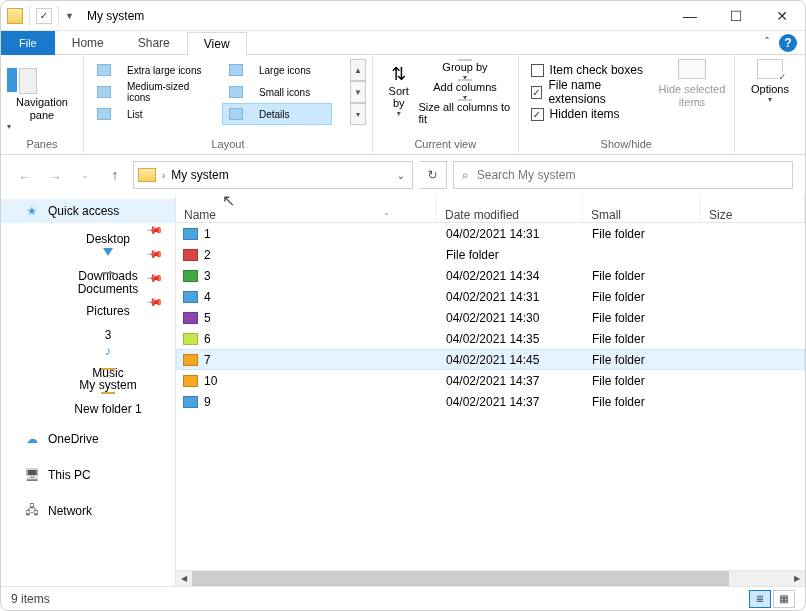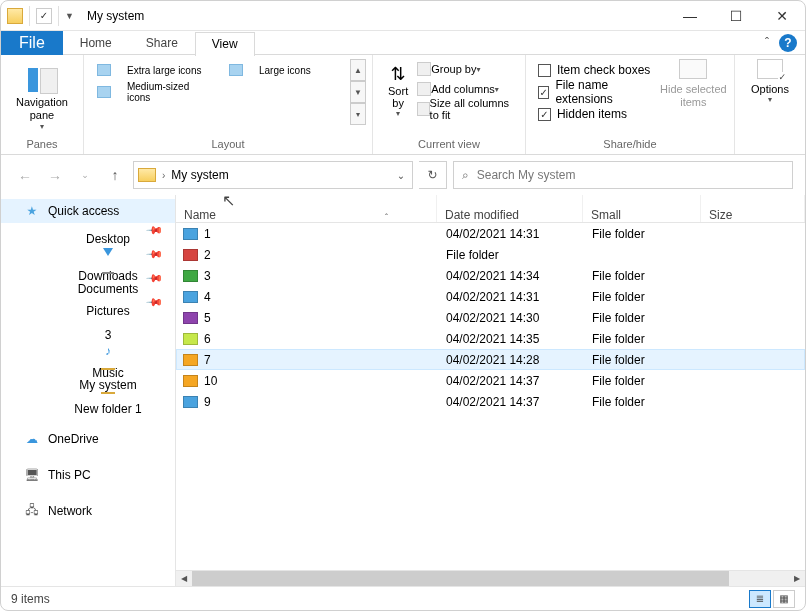--- a/index.html
+++ b/index.html
@@ -11,53 +11,53 @@
   .title-folder { width: 16px; height: 16px; background: linear-gradient(#ffe9a6,#f7cf5f); border: 1px solid #d9a93b; }
   .title-sep { width: 1px; height: 20px; background: #e0e0e0; margin: 0 2px; }
   .title-check { width: 16px; height: 16px; border: 1px solid #ccc; display: flex; align-items: center; justify-content: center; color: #333; font-size: 10px; }
   .title-drop { width: 10px; font-size: 9px; color: #555; }
   .title-text { margin-left: 6px; font-size: 12px; }
   .title-spacer { flex: 1; }
   .title-btn { width: 46px; height: 30px; display: flex; align-items: center; justify-content: center; font-size: 14px; color: #333; }
   
   
   .tabs-row { height: 24px; display: flex; align-items: center; position: relative; border-bottom: 1px solid #dadada; }
-  .file-tab { background: #1979ca; color: #fff; height: 24px; padding: 0 18px; display: flex; align-items: center; font-size: 16px; }
+  .file-tab { background: #1979ca; color: #fff; height: 24px; padding: 0 18px; display: flex; align-items: center; font-size: 11px; }
   .tab { height: 24px; padding: 0 16px; display: flex; align-items: center; font-size: 12px; color: #444; border: 1px solid transparent; border-bottom: none; }
   .tab.active { background: #fff; border-color: #dadada; color: #000; position: relative; top: 1px; }
   .ribbon-right { position: absolute; right: 8px; display: flex; align-items: center; gap: 10px; }
   .help-btn { width: 18px; height: 18px; border-radius: 50%; background: #1979ca; color: #fff; display: flex; align-items: center; justify-content: center; font-size: 12px; font-weight: bold; }
   .collapse-btn { font-size: 12px; color: #555; }
   
   
   .ribbon { height: 100px; display: flex; border-bottom: 1px solid #dadada; background: #fff; }
   .rgroup { display: flex; flex-direction: column; border-right: 1px solid #e5e5e5; padding: 4px 6px 2px 6px; }
   .rgroup-body { flex: 1; display: flex; align-items: flex-start; }
   .rgroup-label { text-align: center; font-size: 11px; color: #666; padding: 2px 0; }
-  .navpane-btn { display: flex; flex-direction: column; align-items: center; justify-content: center; width: 70px; height: 76px; font-size: 11px; }
+  .navpane-btn { display: flex; flex-direction: column; justify-content: center; width: 70px; height: 76px; font-size: 11px; }
   .navpane-icon { width: 28px; height: 24px; margin: 4px 0; position: relative; }
   .navpane-icon::before { content: ''; position: absolute; left: 0; top: 0; width: 10px; height: 24px; background: #3a96dd; }
   .navpane-icon::after { content: ''; position: absolute; left: 12px; top: 0; width: 16px; height: 24px; background: #f0f0f0; border: 1px solid #ccc; }
   
   .layout-grid { display: flex; flex-direction: column; width: 260px; }
   .layout-row { display: flex; height: 22px; align-items: center; }
   .layout-item { display: flex; align-items: center; height: 22px; padding: 0 6px; gap: 16px; border: 1px solid transparent; font-size: 10px; }
   .layout-item.col1 { width: 132px; }
   .layout-item.col2 { width: 110px; }
   .layout-item.selected { background: #cce8ff; border: 1px solid #99d1ff; }
   .layout-scroll { display: flex; flex-direction: column; width: 16px; }
   .layout-scroll-btn { height: 22px; border: 1px solid #ccc; background: #f7f7f7; display: flex; align-items: center; justify-content: center; font-size: 8px; color: #555; }
   .li-icon { width: 14px; height: 12px; background: #a8d3f0; border: 1px solid #7fb8e0; display: inline-block; }
   
   .sort-btn, .group-btn, .addcol-btn, .sizecol-btn {
     display: flex; flex-direction: column; align-items: center; justify-content: center;
     font-size: 11px; padding: 4px 4px; min-width: 36px;
   }
   .cv-stack { display: flex; flex-direction: column; justify-content: center; }
-  .cv-mini { display: flex; align-items: center; font-size: 11px; gap: 0; height: 20px; }
+  .cv-mini { display: flex; align-items: center; font-size: 11px; gap: 0; height: 20px; flex-direction: column; }
   .mini-icon { width: 14px; height: 14px; background: #f0f0f0; border: 1px solid #ccc; display: inline-block; }
   
   .sh-stack { display: flex; flex-direction: column; justify-content: center; padding: 0 6px; }
   .sh-row { display: flex; align-items: center; font-size: 12px; height: 22px; gap: 6px; }
   .chk { width: 13px; height: 13px; border: 1px solid #555; display: inline-flex; align-items: center; justify-content: center; font-size: 10px; color: #333; }
   .hide-items-btn { display: flex; flex-direction: column; align-items: center; justify-content: center; font-size: 11px; color: #999; width: 80px; }
   .hide-icon { width: 28px; height: 20px; border: 1px solid #ccc; background: #fafafa; margin-bottom: 4px; }
   
   .options-btn { display: flex; flex-direction: column; align-items: center; justify-content: center; font-size: 11px; width: 58px; }
   .options-icon { width: 26px; height: 20px; background: #fff; border: 1px solid #ccc; margin-bottom: 4px; position: relative; }
@@ -182,20 +182,34 @@
           <div class="layout-item col2">
               <span class="li-icon"></span>
               <span>Large icons</span>
             </div>
         </div>
         <div class="layout-row">
           <div class="layout-item col1">
               <span class="li-icon"></span>
               <span>Medium-sized icons</span>
             </div>
+          <div class="layout-item col2">
+              <span class="li-icon"></span>
+              <span>Small icons</span>
+            </div>
+        </div>
+        <div class="layout-row">
+          <div class="layout-item col1">
+              <span class="li-icon"></span>
+              <span>List</span>
+            </div>
+          <div class="layout-item col2 selected">
+              <span class="li-icon"></span>
+              <span>Details</span>
+            </div>
         </div>
       </div>
       <div class="layout-scroll">
         <div class="layout-scroll-btn">▲</div>
         <div class="layout-scroll-btn">▼</div>
         <div class="layout-scroll-btn">▾</div>
       </div>
     </div>
     <div class="rgroup-label">Layout</div>
   </div>
@@ -241,21 +255,21 @@
         <div class="sh-row">
             <span class="chk">✓</span>
             <span>Hidden items</span>
           </div>
       </div>
       <div class="hide-items-btn">
         <div class="hide-icon"></div>
         <span style="text-align:center;line-height:13px;">Hide selected items</span>
       </div>
     </div>
-    <div class="rgroup-label">Share/hide</div>
+    <div class="rgroup-label">Show/hide</div>
   </div>
 
   <div class="rgroup" style="border-right:none;">
     <div class="rgroup-body">
       <div class="options-btn">
         <div class="options-icon"></div>
         <span>Options</span>
         <span class="drop-arrow">▾</span>
       </div>
     </div>
@@ -403,21 +417,21 @@
           </div>
           <div class="fc-date">04/02/2021 14:35</div>
           <div class="fc-type">File folder</div>
           <div class="fc-size"></div>
         </div>
         <div class="file-row hover">
           <div class="fc-name">
             <span class="fc-icon" style="background:#f5a623"></span>
             <span>7</span>
           </div>
-          <div class="fc-date">04/02/2021 14:28</div>
+          <div class="fc-date">04/02/2021 14:45</div>
           <div class="fc-type">File folder</div>
           <div class="fc-size"></div>
         </div>
         <div class="file-row">
           <div class="fc-name">
             <span class="fc-icon" style="background:#f5a623"></span>
             <span>10</span>
           </div>
           <div class="fc-date">04/02/2021 14:37</div>
           <div class="fc-type">File folder</div>

